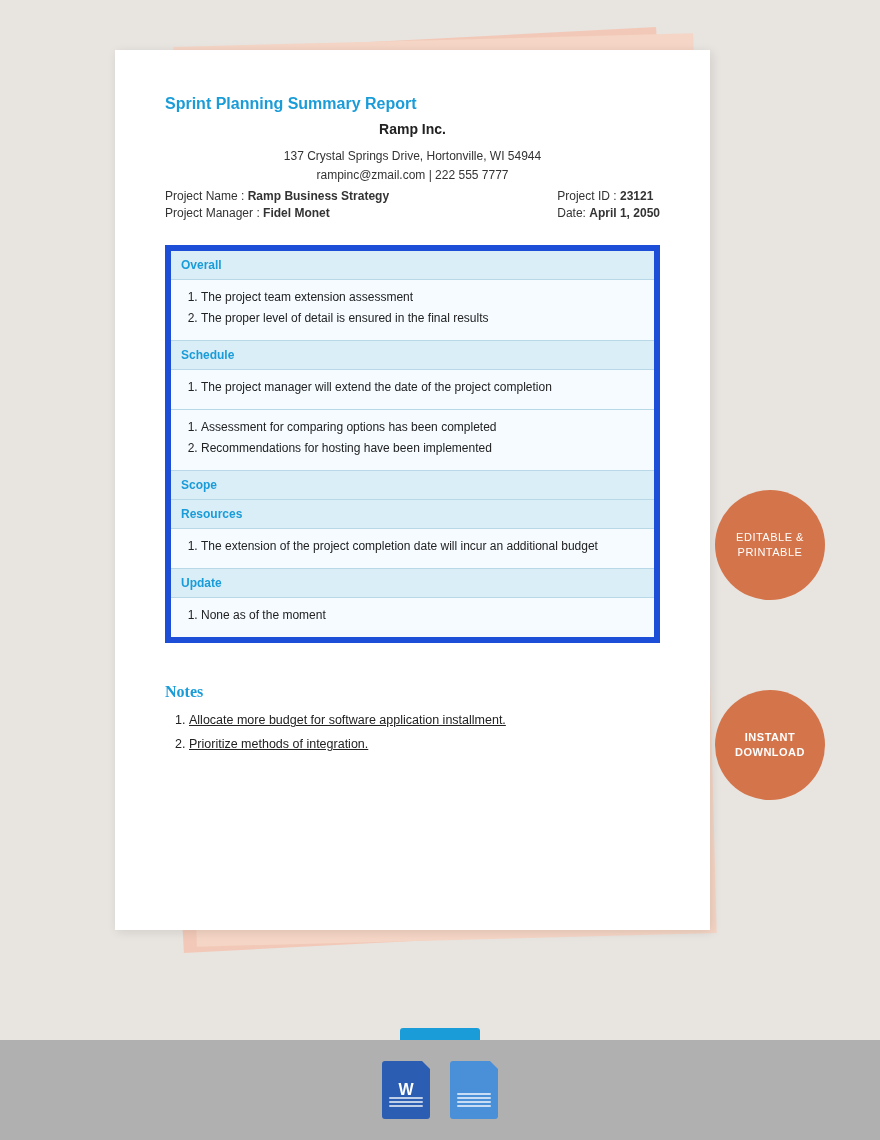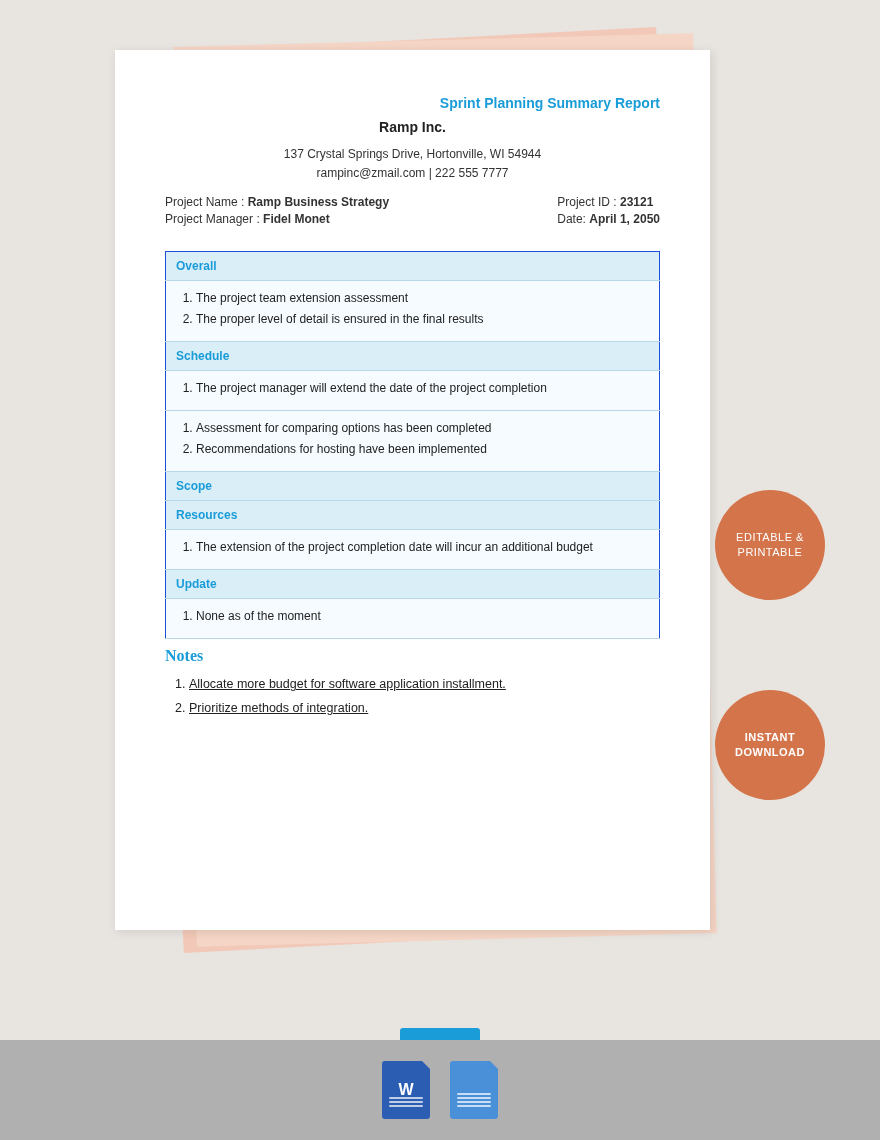--- a/index.html
+++ b/index.html
@@ -49,41 +49,41 @@
       left: 115px;
       width: 595px;
       min-height: 880px;
       background: #ffffff;
       z-index: 2;
       padding: 45px 50px 50px 50px;
       box-shadow: 2px 2px 10px rgba(0,0,0,0.1);
     }
 
     .doc-title {
-      text-align: right;
+      text-align: left;
       color: #1a9cd8;
-      font-size: 14px;
+      font-size: 16px;
       font-weight: bold;
       margin-bottom: 8px;
     }
 
     .doc-company {
       text-align: center;
       font-size: 14px;
       font-weight: bold;
       color: #222;
       margin-bottom: 10px;
     }
 
     .doc-address {
       text-align: center;
       font-size: 12px;
       color: #333;
       line-height: 1.6;
-      margin-bottom: 12px;
+      margin-bottom: 4px;
     }
 
     .doc-meta {
       display: flex;
       justify-content: space-between;
       font-size: 12px;
       color: #333;
       margin-bottom: 18px;
       padding-bottom: 4px;
     }
@@ -94,22 +94,22 @@
 
     .doc-meta strong {
       font-weight: bold;
     }
 
     
     .summary-table {
       width: 100%;
       border-collapse: collapse;
       font-size: 12px;
-      margin-bottom: 8px;
-      border: 1px solid #1d4ed8;
+      margin-bottom: 40px;
+      border: 6px solid #1d4ed8;
     }
 
     .summary-table .section-header {
       background: #daeef8;
       color: #1a9cd8;
       font-weight: bold;
       padding: 7px 10px;
       border-bottom: 1px solid #b8d8e8;
     }
 

